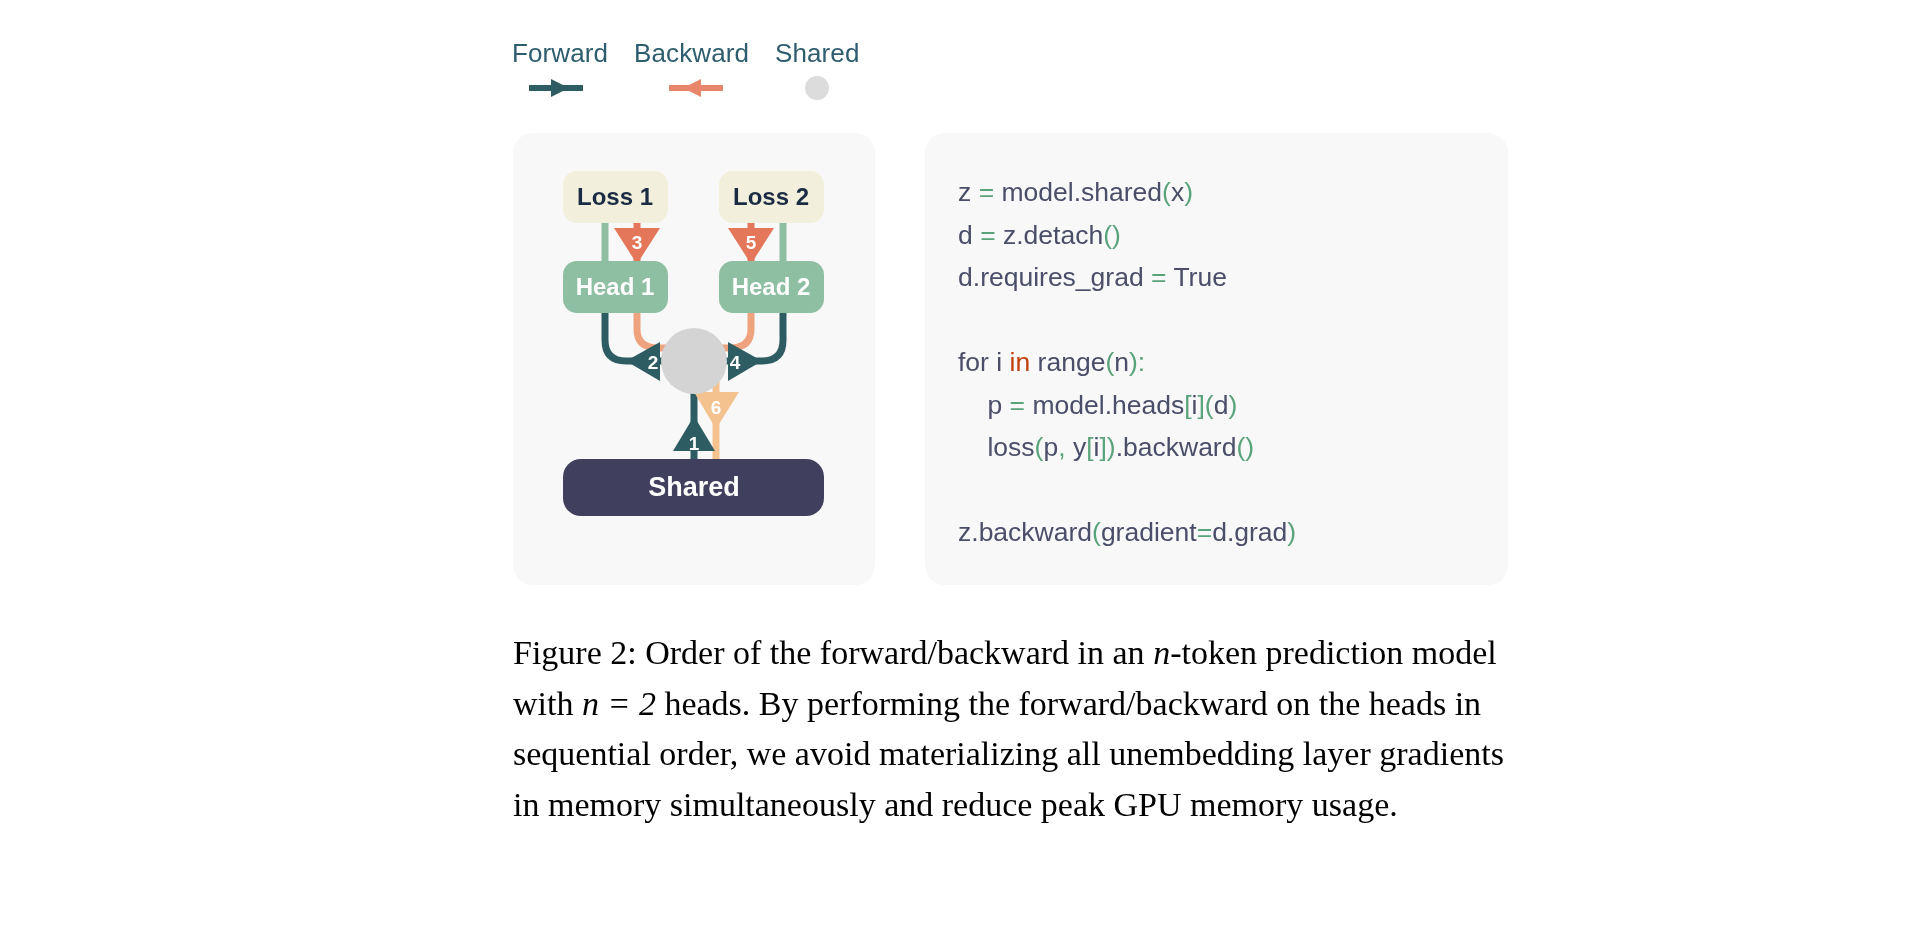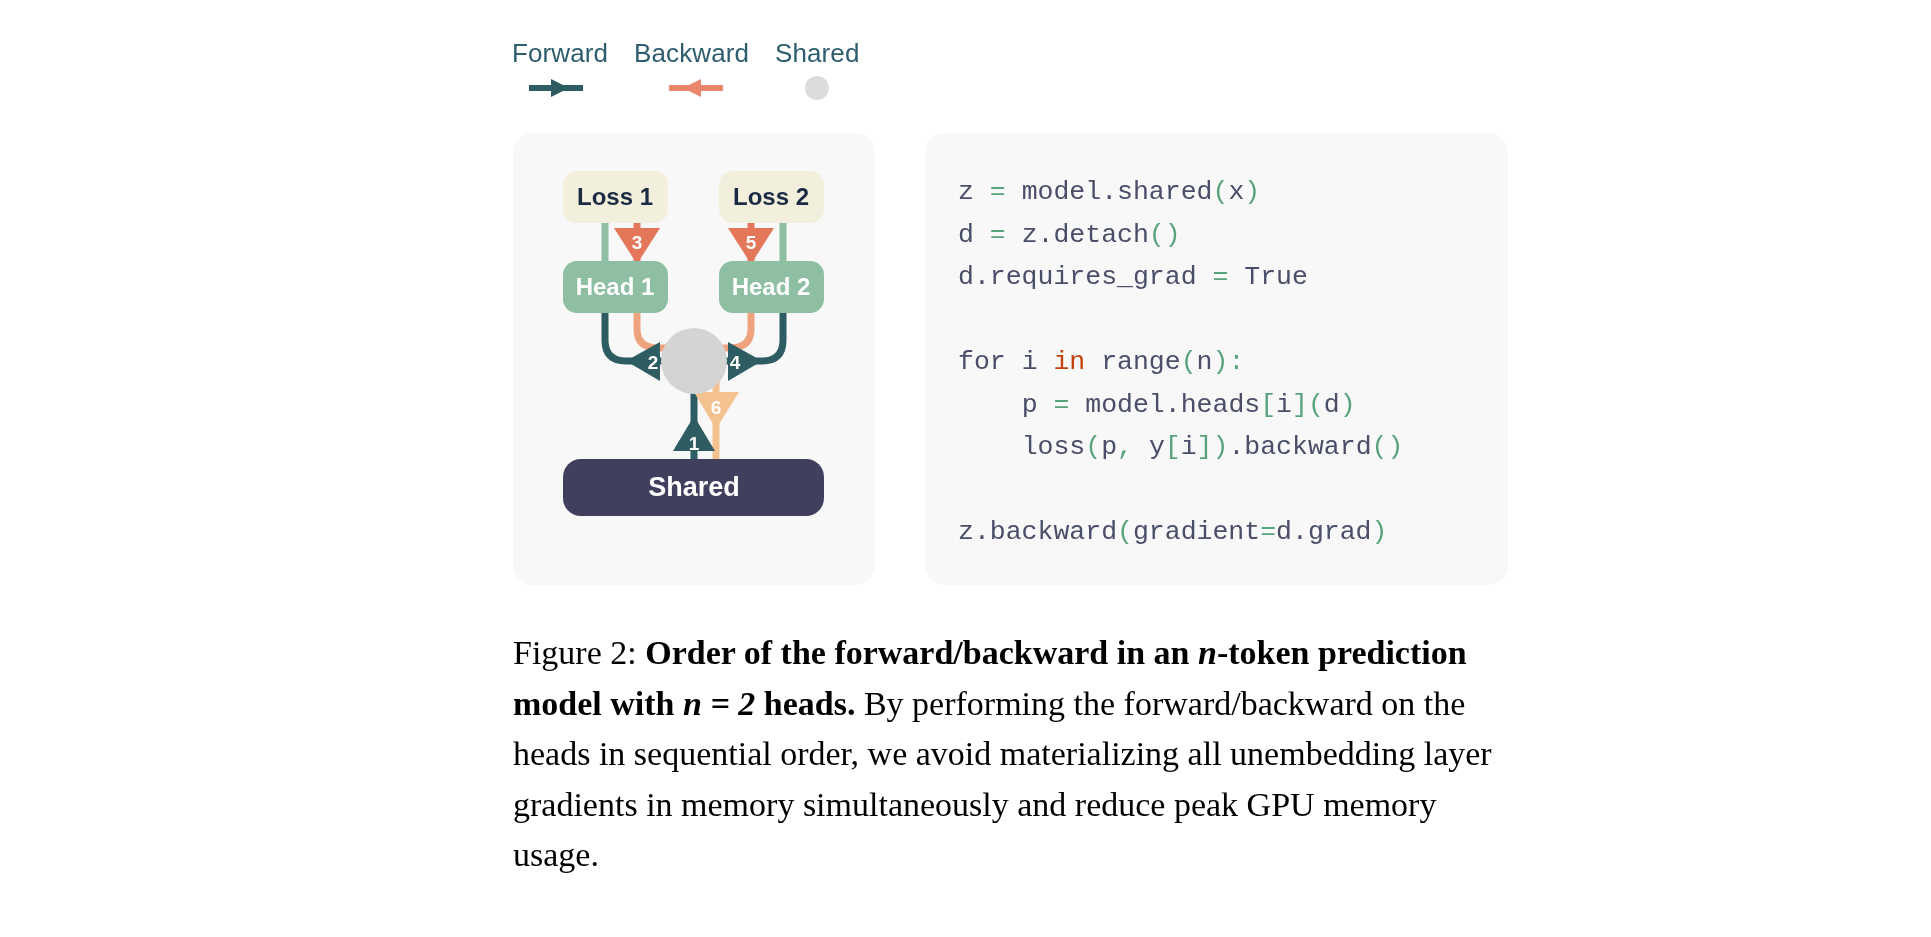--- a/index.html
+++ b/index.html
@@ -71,21 +71,21 @@
     height: 452px;
     background: #f8f8f8;
     border-radius: 20px;
   }
 
   
   #code-block {
     position: absolute;
     left: 33px;
     top: 38px;
-    font-family: Liberation Mono, monospace;
+    font-family: Liberation Sans, sans-serif;
     font-size: 26.5px;
     line-height: 42.5px;
     white-space: pre;
     color: #4a4e69;
   }
   .code-line { min-height: 42.5px; }
   .tok-op   { color: #58a37a; }
   .tok-kw   { color: #c2410c; }
   .tok-pn   { color: #58a37a; }
   .tok-id   { color: #4a4e69; }
@@ -95,21 +95,21 @@
     position: absolute;
     left: 513px;
     top: 628px;
     width: 1005px;
     font-family: "Liberation Serif", "DejaVu Serif", serif;
     font-size: 34px;
     line-height: 50.5px;
     color: #000000;
     text-align: left;
   }
-  #caption b { font-weight: bold; }
+  #caption b { font-weight: normal; }
   #caption i { font-style: italic; }
   .mathvar { font-family: "Liberation Serif", serif; font-style: italic; }
 </style>
 </head>
 <body>
 
 <div id="figure-root">
 
   <div id="legend">
 

